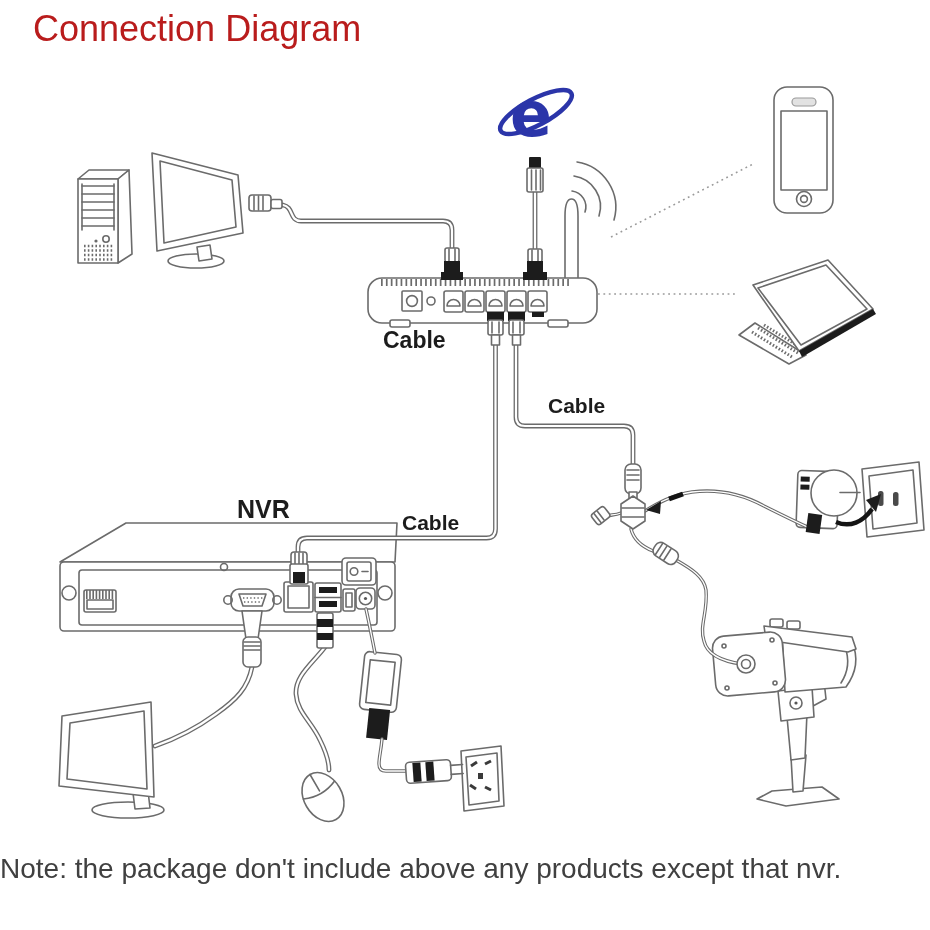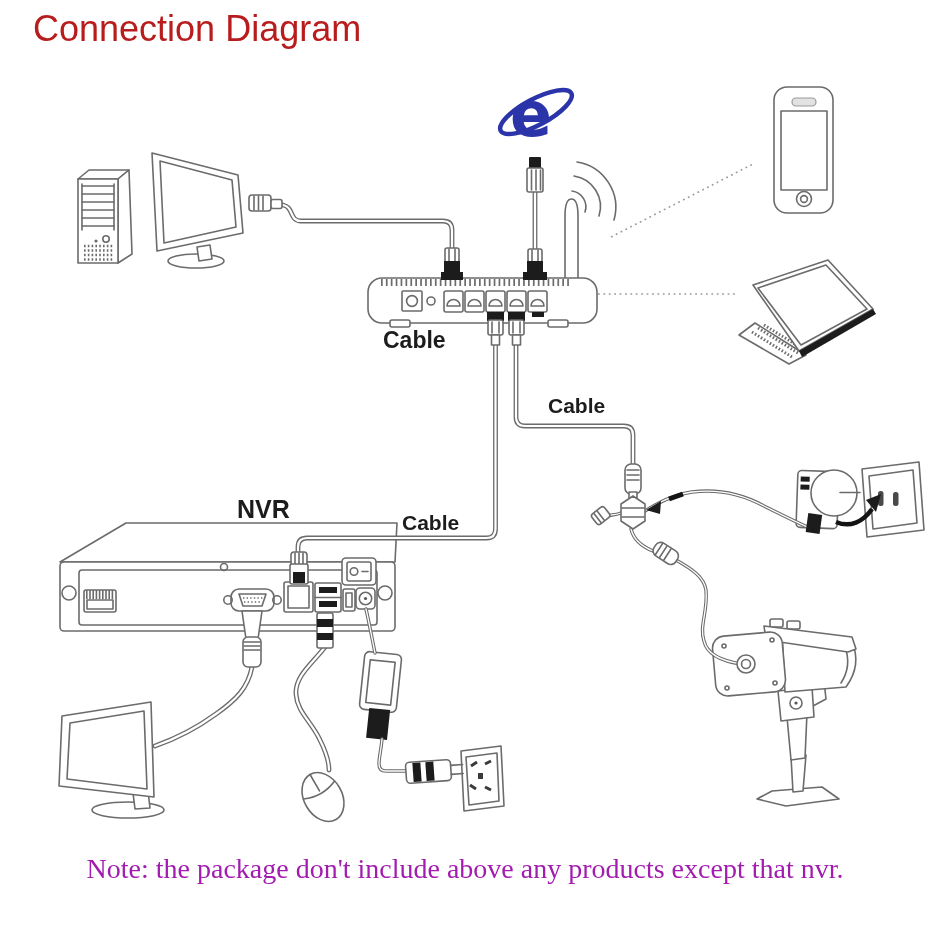--- a/index.html
+++ b/index.html
@@ -4,22 +4,22 @@
 <style>
   html,body{margin:0;padding:0;background:#fff;}
   .canvas{position:relative;width:930px;height:930px;background:#ffffff;overflow:hidden;}
   .title{position:absolute;left:33px;top:8px;font-size:36px;font-weight:400;color:#b91c1c;
          font-family:"Liberation Sans",sans-serif;}
   .lbl{position:absolute;font-family:"Liberation Sans",sans-serif;font-weight:bold;color:#1c1c1c;}
   .lbl-router{left:383px;top:327px;font-size:23px;}
   .lbl-cable1{left:548px;top:394px;font-size:21px;}
   .lbl-nvr{left:194px;top:495px;font-size:25px;margin-left:43px;}
   .lbl-cable2{left:402px;top:511px;font-size:21px;}
-  .note{position:absolute;left:0;top:853px;width:100%;text-align:center;font-size:28px;
-        color:#a21caf;font-family:Liberation Serif, serif;}
+  .note{position:absolute;left:0;top:853px;width:100%;font-size:28px;
+        color:#404040;font-family:Liberation Sans, sans-serif;}
   svg{position:absolute;left:0;top:0;}
   .ln{stroke:#6b6b6b;stroke-width:1.6;fill:none;stroke-linejoin:round;stroke-linecap:round;}
   .fw{stroke:#6b6b6b;stroke-width:1.6;fill:#ffffff;stroke-linejoin:round;}
   .fd{fill:#1c1c1c;stroke:none;}
   .hatch{stroke:#6b6b6b;fill:none;}
   .tube{stroke:#6b6b6b;stroke-width:4.8;fill:none;stroke-linecap:round;stroke-linejoin:round;}
   .tube-core{stroke:#ffffff;stroke-width:2.2;fill:none;stroke-linecap:round;stroke-linejoin:round;}
   .cord{stroke:#6b6b6b;stroke-width:3.4;fill:none;stroke-linecap:round;stroke-linejoin:round;}
   .cord-core{stroke:#ffffff;stroke-width:1.3;fill:none;stroke-linecap:round;stroke-linejoin:round;}
   .dotted{stroke:#9a9a9a;stroke-width:1.6;fill:none;stroke-dasharray:1.8 3.6;}

